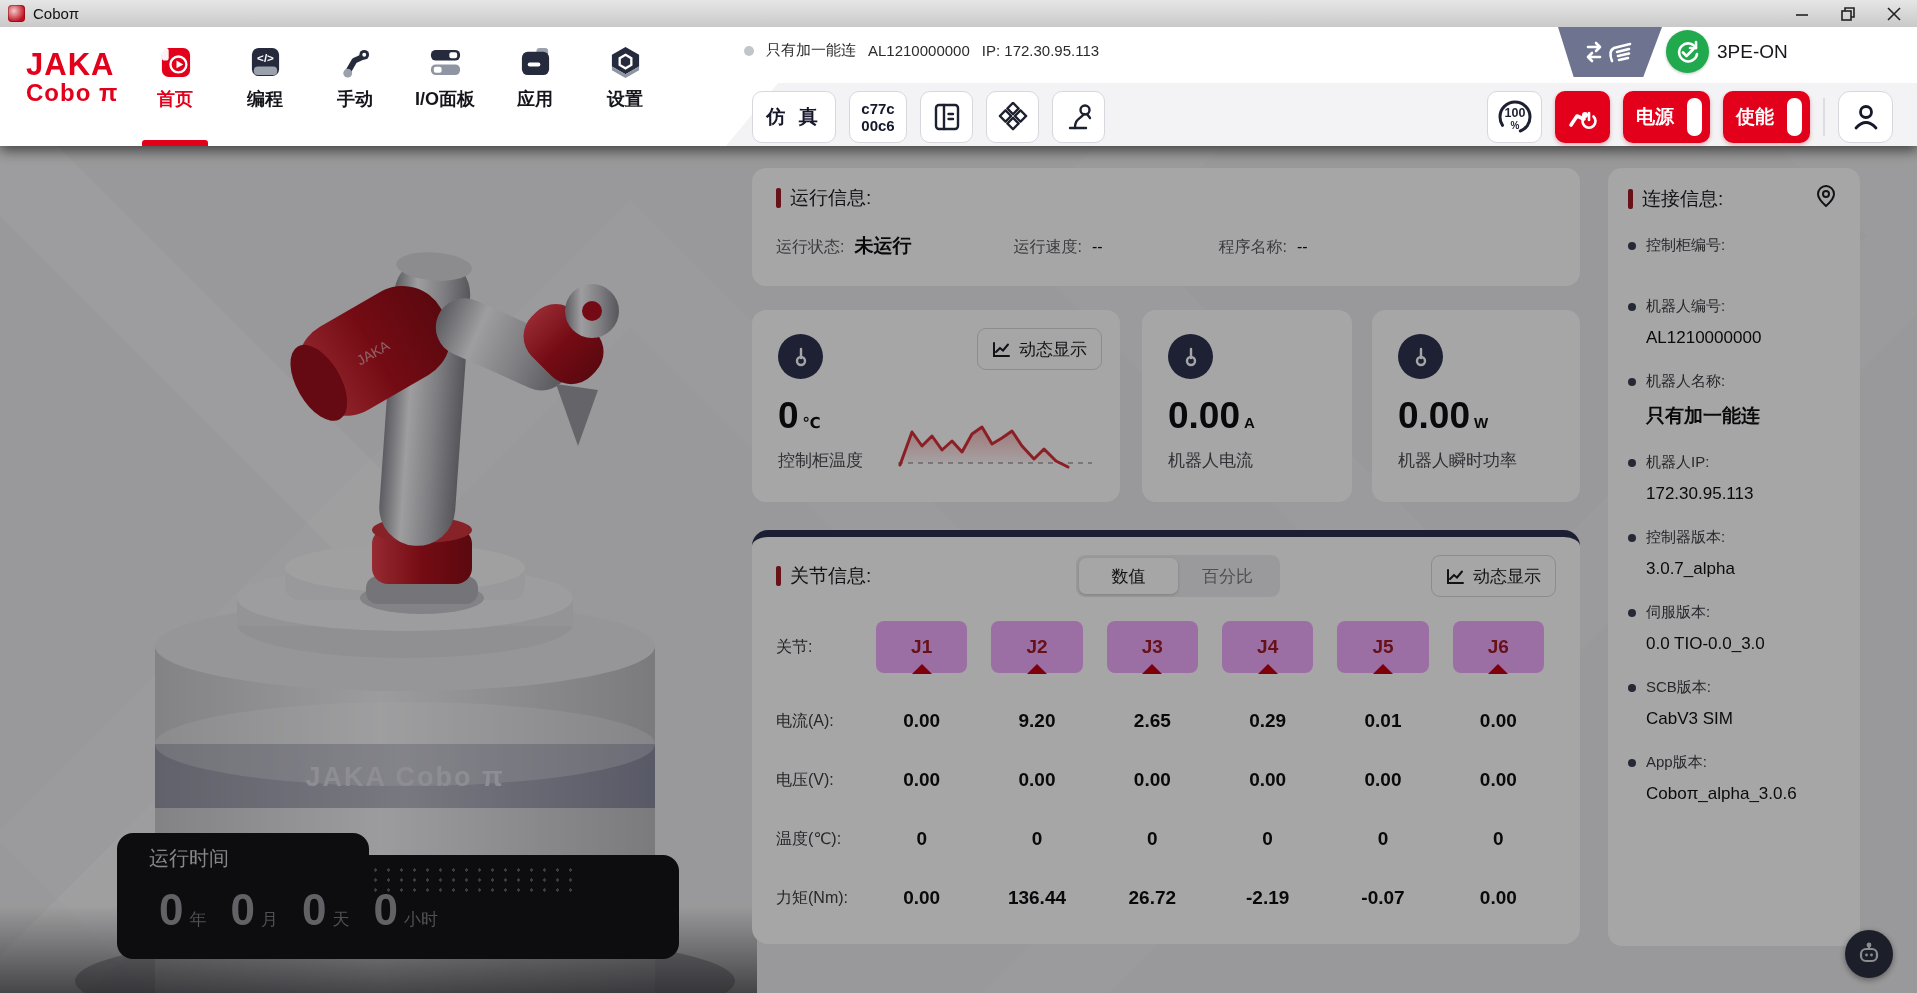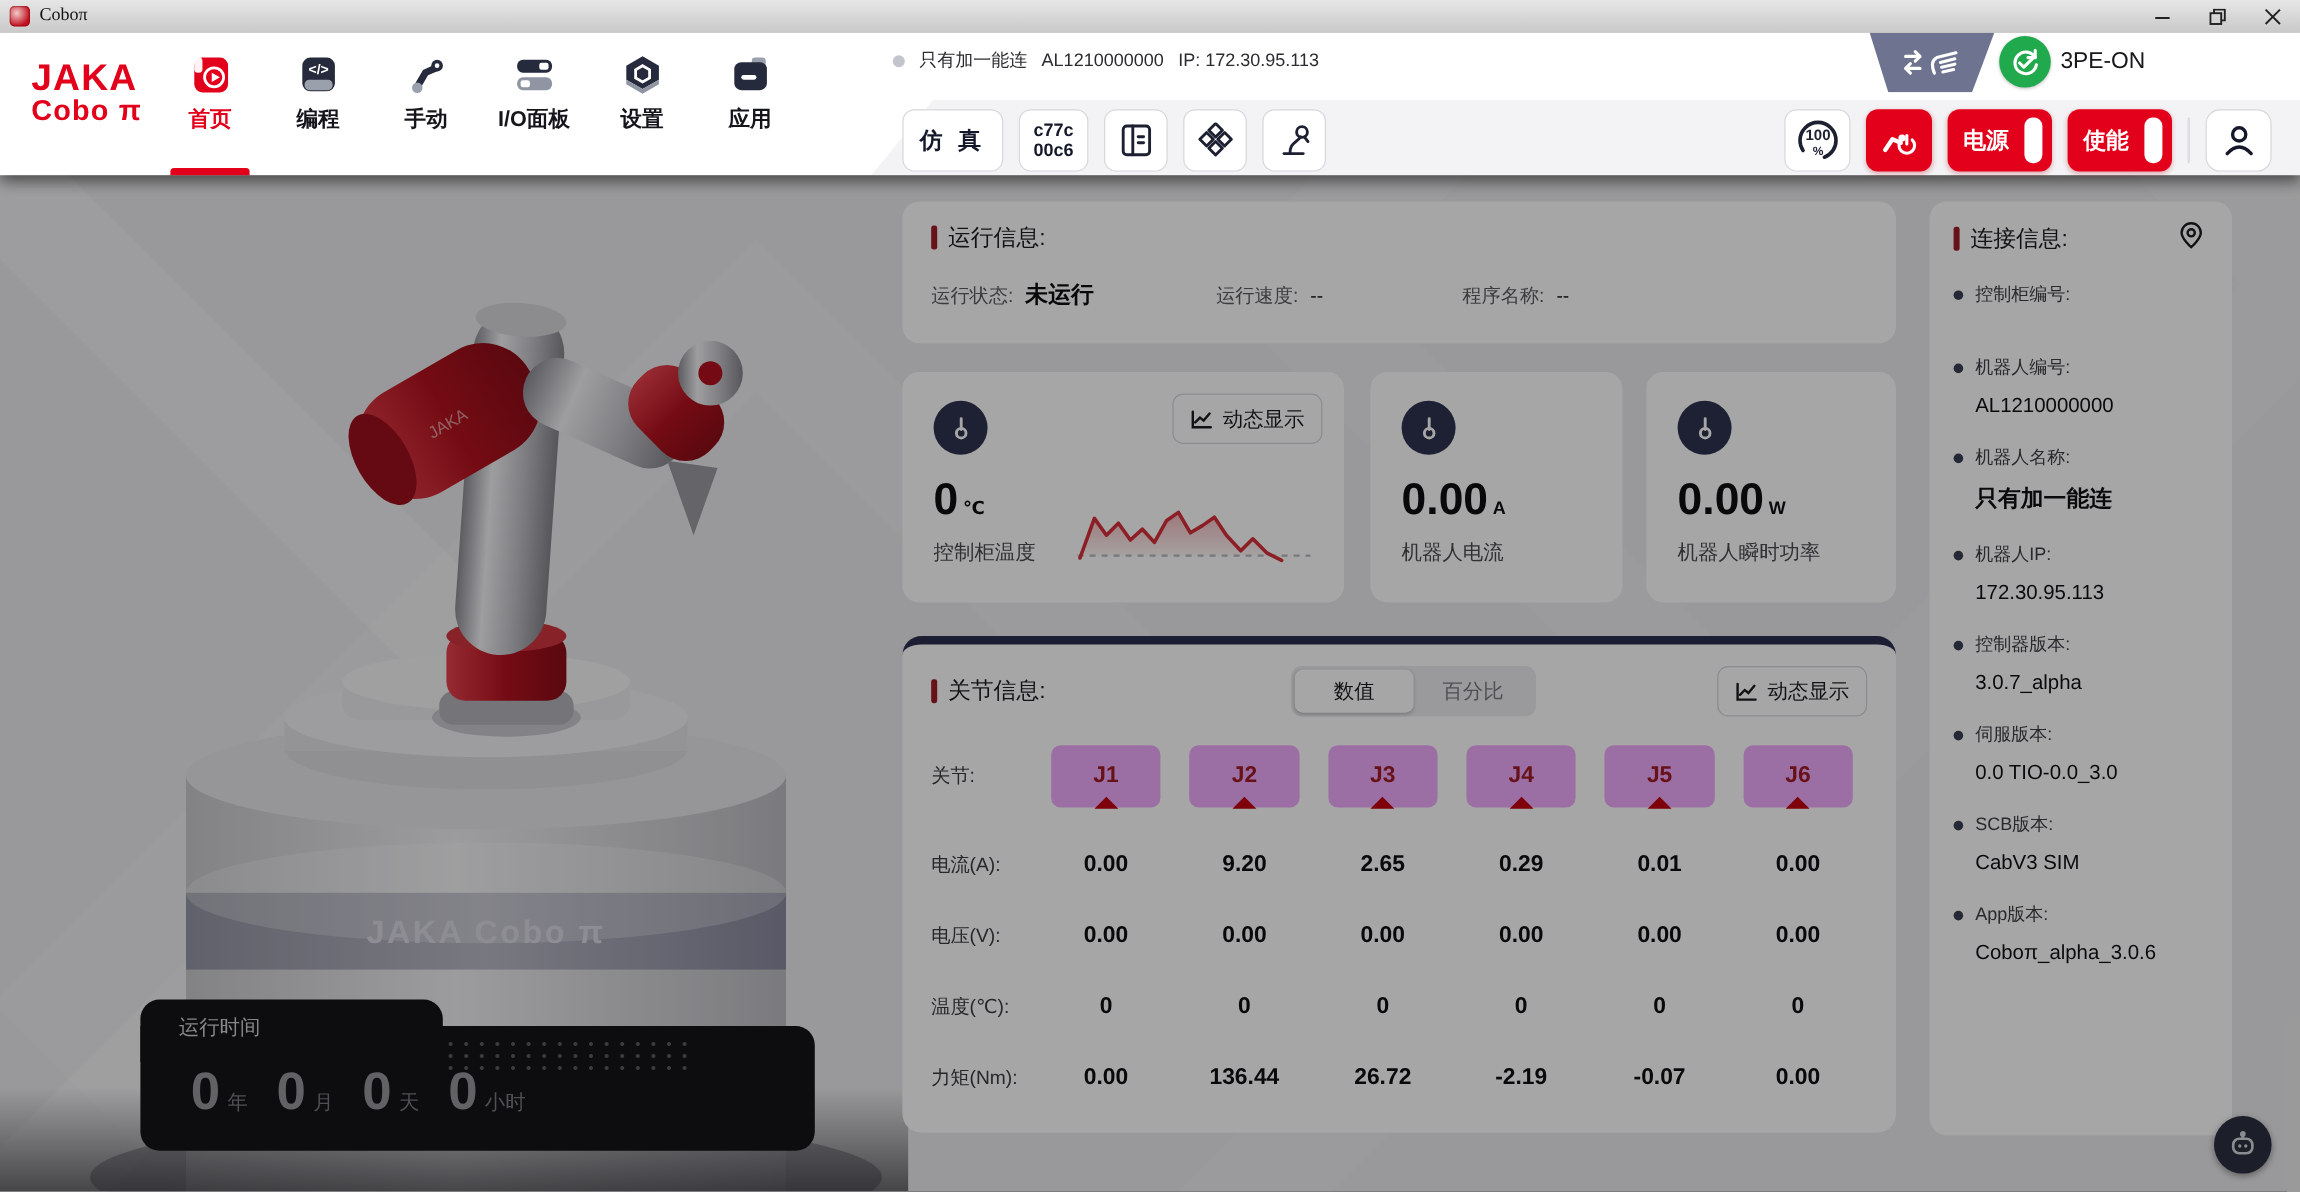--- a/index.html
+++ b/index.html
@@ -11,21 +11,21 @@
   }
   
   .titlebar{
     position:absolute; top:0; left:0; right:0; height:27px;
     background:linear-gradient(180deg,#e6e6e6,#c9c9c9);
     display:flex; align-items:center; padding-left:8px; z-index:20;
   }
   .titlebar-appicon{ width:17px;height:17px;border-radius:4px;
     background:radial-gradient(circle at 35% 35%, #f2c9c9, #c01020 70%);
     margin-right:8px; box-shadow:0 0 0 1px rgba(120,0,0,.4) inset;}
-  .titlebar-title{ font-size:15px; color:#101010;font-family:Liberation Serif, serif; }
+  .titlebar-title{ font-size:15px; color:#101010; }
   .win-btns{ margin-left:auto; display:flex; height:27px;}
   .win-btn{ width:46px; height:27px; display:flex;align-items:center;justify-content:center; background:transparent;border:none; cursor:pointer;}
   .win-btn svg{ stroke:#222; stroke-width:1.6; fill:none;}
   
   .header{
     position:absolute; top:27px; left:0; right:0; height:119px; background:#ffffff;
     box-shadow:0 5px 12px rgba(0,0,0,.55); z-index:10;
   }
   .logo{ position:absolute; left:26px; top:22px; color:#e3001b; line-height:1.02;}
   .logo .l1{ font-size:31px; font-weight:800; letter-spacing:1px;}
@@ -134,21 +134,21 @@
   .conn-loc svg{ stroke:#1d1d22; fill:none; stroke-width:2; stroke-linecap:round;}
   .conn-item{ margin-top:24px;}
   .conn-lrow{ display:flex; align-items:center; gap:10px; font-size:15px; color:#3e3e45;}
   .conn-dot{ width:8px;height:8px;border-radius:50%;background:#3a3f52; flex:none;}
   .conn-value{ margin-left:18px; margin-top:12px; font-size:17px; color:#101014; min-height:6px;}
   .conn-value.bold{ font-weight:800; font-size:19px;}
   
   .runtime{ position:absolute; left:117px; top:687px; width:562px; height:126px; z-index:3;}
   .runtime .tab{ position:absolute; left:0; top:0; width:252px; height:52px; background:#141417; border-radius:16px 16px 0 0;}
   .runtime .main{ position:absolute; left:0; top:22px; width:562px; height:104px; background:#141417; border-radius:0 16px 16px 16px;}
-  .rt-title{ position:absolute; left:32px; top:12px; font-size:17px; color:#cfcfd4; z-index:2;}
+  .rt-title{ position:absolute; left:32px; top:12px; font-size:20px; color:#cfcfd4; z-index:2;}
   .rt-dots{ position:absolute; left:252px; top:32px; width:210px; height:30px; z-index:2;
     background-image:radial-gradient(circle, rgba(255,255,255,.30) 1.6px, transparent 1.8px);
     background-size:13px 10px;}
   .rt-row{ position:absolute; left:42px; top:52px; display:flex; align-items:baseline; gap:24px; z-index:2;}
   .rt-seg{ display:flex; align-items:baseline; gap:6px;}
   .rt-num{ font-size:44px; font-weight:800; color:#97979d;}
   .rt-unit{ font-size:17px; color:#7b7b81;}
   
   .fab{ position:absolute; left:1845px; top:784px; width:48px; height:48px; border-radius:50%;
     background:#2c3040; border:none; cursor:pointer; z-index:4;
@@ -231,36 +231,36 @@
               <rect x="21" y="6.5" width="8" height="6" rx="2" fill="#fff"></rect>
               <rect x="2" y="19" width="30" height="11" rx="5" fill="#8f95a2"></rect>
               <rect x="5" y="21.5" width="8" height="6" rx="2" fill="#fff"></rect>
             </svg>
         </span>
         <span class="nav-label">I/O面板</span>
       </div>
       <div class="nav-item">
         <span class="nav-ic">
           <svg width="33" height="33" viewBox="0 0 34 34">
+              <rect x="18" y="2" width="12" height="9" rx="3" fill="#9aa0ac"></rect>
+              <rect x="3" y="6" width="28" height="24" rx="6" fill="#262a3d"></rect>
+              <rect x="9" y="17" width="13" height="4" rx="2" fill="#fff"></rect>
+            </svg>
+        </span>
+        <span class="nav-label">应用</span>
+      </div>
+      <div class="nav-item">
+        <span class="nav-ic">
+          <svg width="33" height="33" viewBox="0 0 34 34">
               <polygon points="17,1 31,9 31,21 17,29 3,21 3,9" fill="#262a3d"></polygon>
               <polygon points="17,29 31,21 31,25 17,33 3,25 3,21" fill="#8f95a2"></polygon>
               <polygon points="17,9 23,12.5 23,19.5 17,23 11,19.5 11,12.5" fill="none" stroke="#fff" stroke-width="2.4"></polygon>
             </svg>
         </span>
         <span class="nav-label">设置</span>
-      </div>
-      <div class="nav-item">
-        <span class="nav-ic">
-          <svg width="33" height="33" viewBox="0 0 34 34">
-              <rect x="18" y="2" width="12" height="9" rx="3" fill="#9aa0ac"></rect>
-              <rect x="3" y="6" width="28" height="24" rx="6" fill="#262a3d"></rect>
-              <rect x="9" y="17" width="13" height="4" rx="2" fill="#fff"></rect>
-            </svg>
-        </span>
-        <span class="nav-label">应用</span>
       </div>
     </nav>
 
     <div class="status-line">
       <span class="status-dot"></span>
       <b>只有加一能连</b>
       <b>AL1210000000</b>
       <b>IP: 172.30.95.113</b>
     </div>
 

